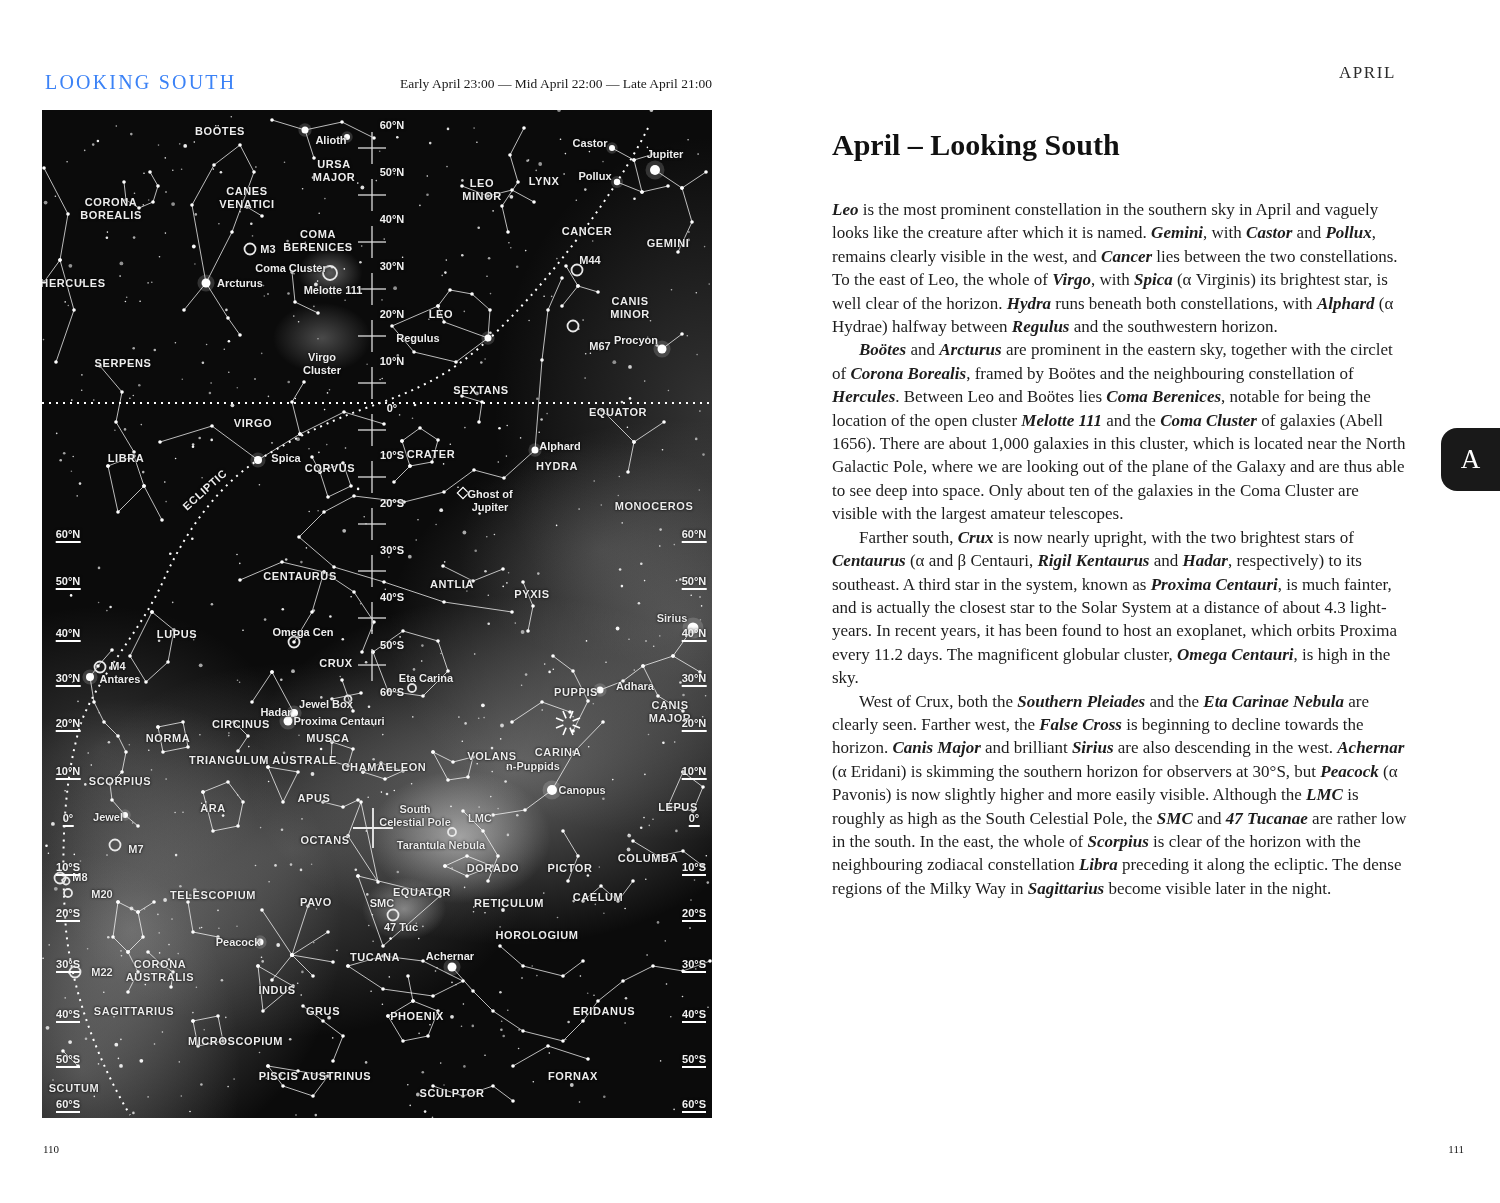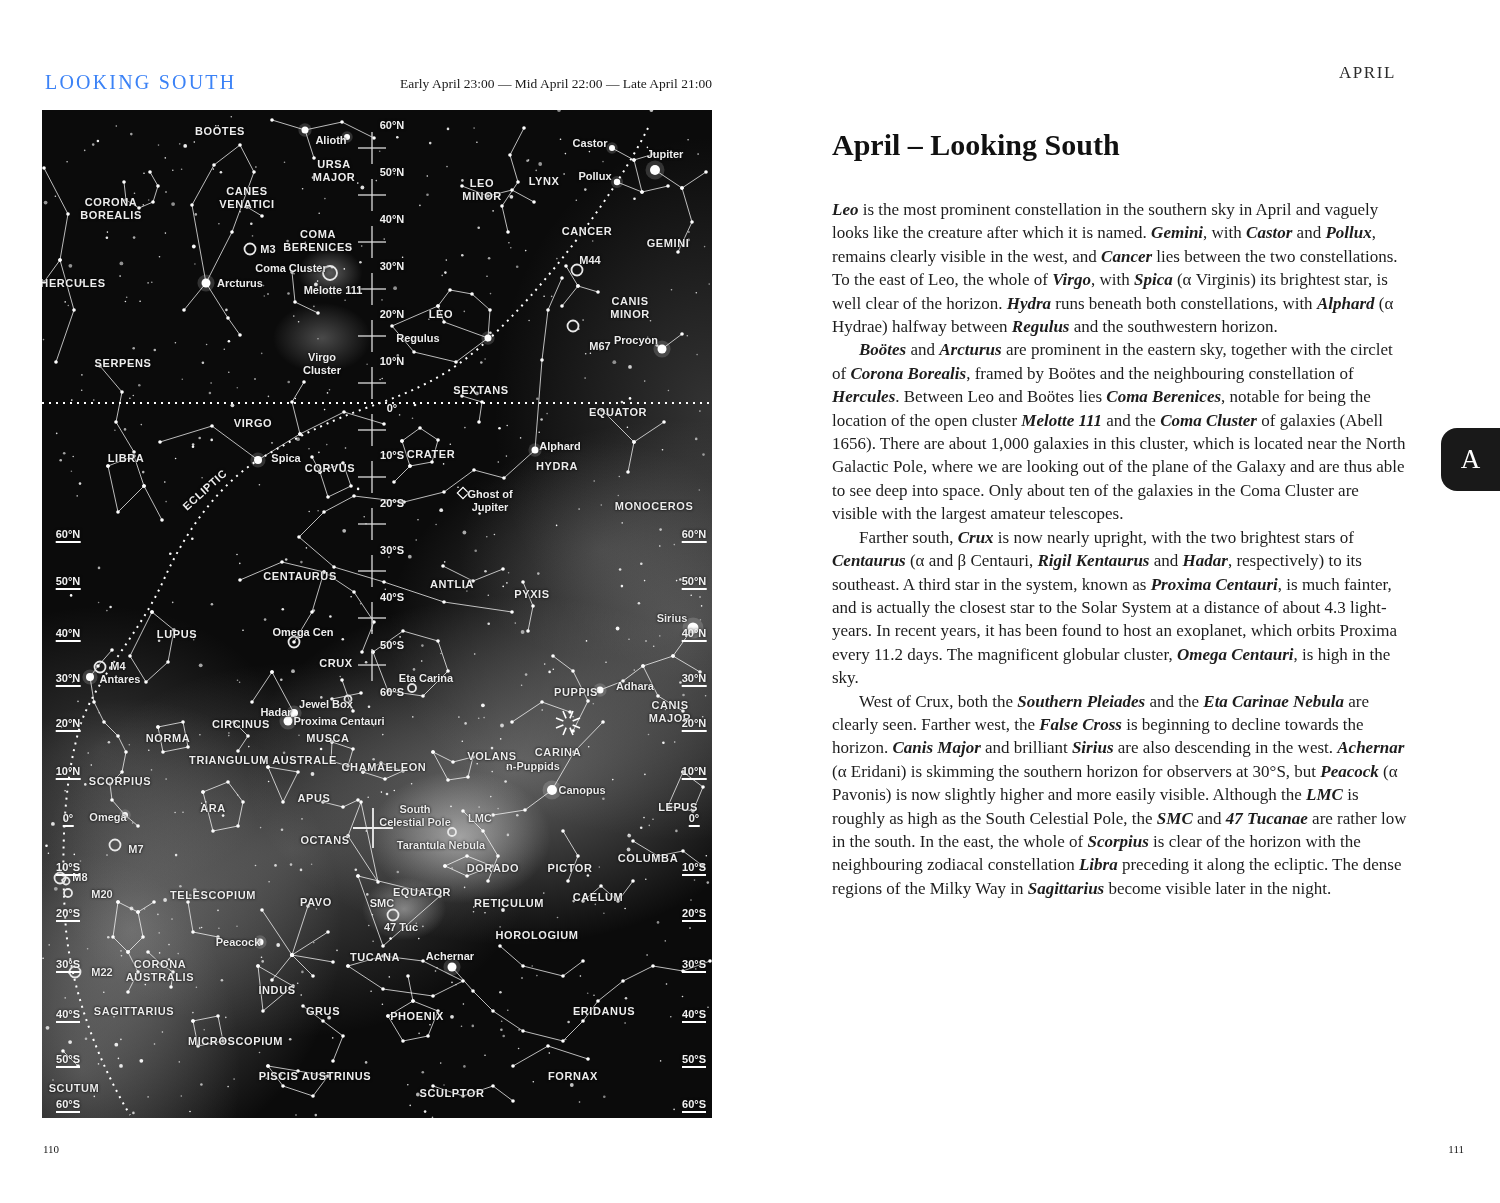--- a/index.html
+++ b/index.html
@@ -1322,21 +1322,21 @@
       <div class="lbl k-o" style="left: 234px; top: 602px;">Hadar</div>
       <div class="lbl k-o" style="left: 284px; top: 594px;">Jewel Box</div>
       <div class="lbl k-o" style="left: 297px; top: 611px;">Proxima Centauri</div>
       <div class="lbl k-c" style="left: 199px; top: 614px;">CIRCINUS</div>
       <div class="lbl k-c" style="left: 286px; top: 628px;">MUSCA</div>
       <div class="lbl k-c" style="left: 126px; top: 628px;">NORMA</div>
       <div class="lbl k-c" style="left: 221px; top: 650px;">TRIANGULUM AUSTRALE</div>
       <div class="lbl k-c" style="left: 78px; top: 671px;">SCORPIUS</div>
       <div class="lbl k-c" style="left: 272px; top: 688px;">APUS</div>
       <div class="lbl k-c" style="left: 171px; top: 698px;">ARA</div>
-      <div class="lbl k-o" style="left: 66px; top: 707px;">Omega</div>
+      <div class="lbl k-o" style="left: 66px; top: 707px;">Jewel</div>
       <div class="lbl k-o" style="left: 94px; top: 739px;">M7</div>
       <div class="lbl k-c" style="left: 283px; top: 730px;">OCTANS</div>
       <div class="lbl k-o" style="left: 373px; top: 706px;">South
 Celestial Pole</div>
       <div class="lbl k-o" style="left: 438px; top: 708px;">LMC</div>
       <div class="lbl k-o" style="left: 399px; top: 735px;">Tarantula Nebula</div>
       <div class="lbl k-o" style="left: 38px; top: 767px;">M8</div>
       <div class="lbl k-o" style="left: 60px; top: 784px;">M20</div>
       <div class="lbl k-c" style="left: 171px; top: 785px;">TELESCOPIUM</div>
       <div class="lbl k-c" style="left: 274px; top: 792px;">PAVO</div>

